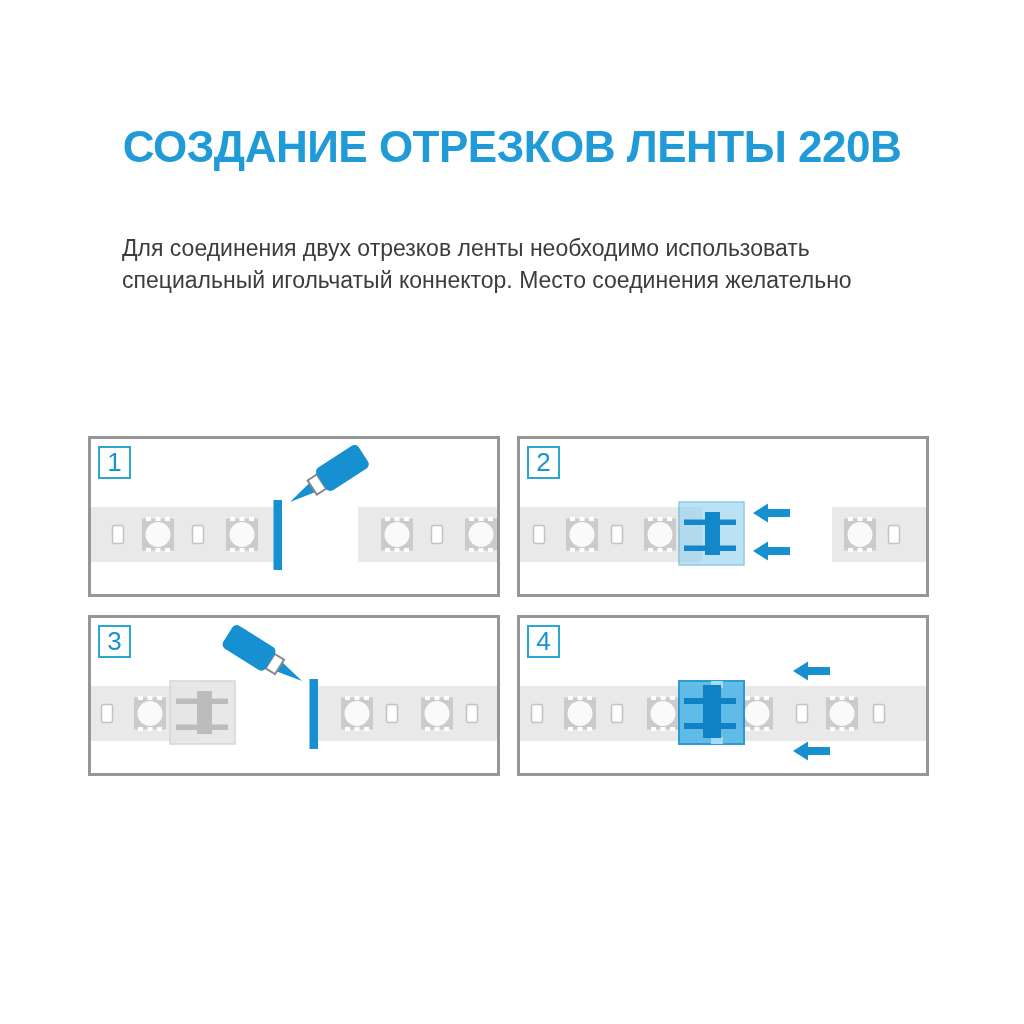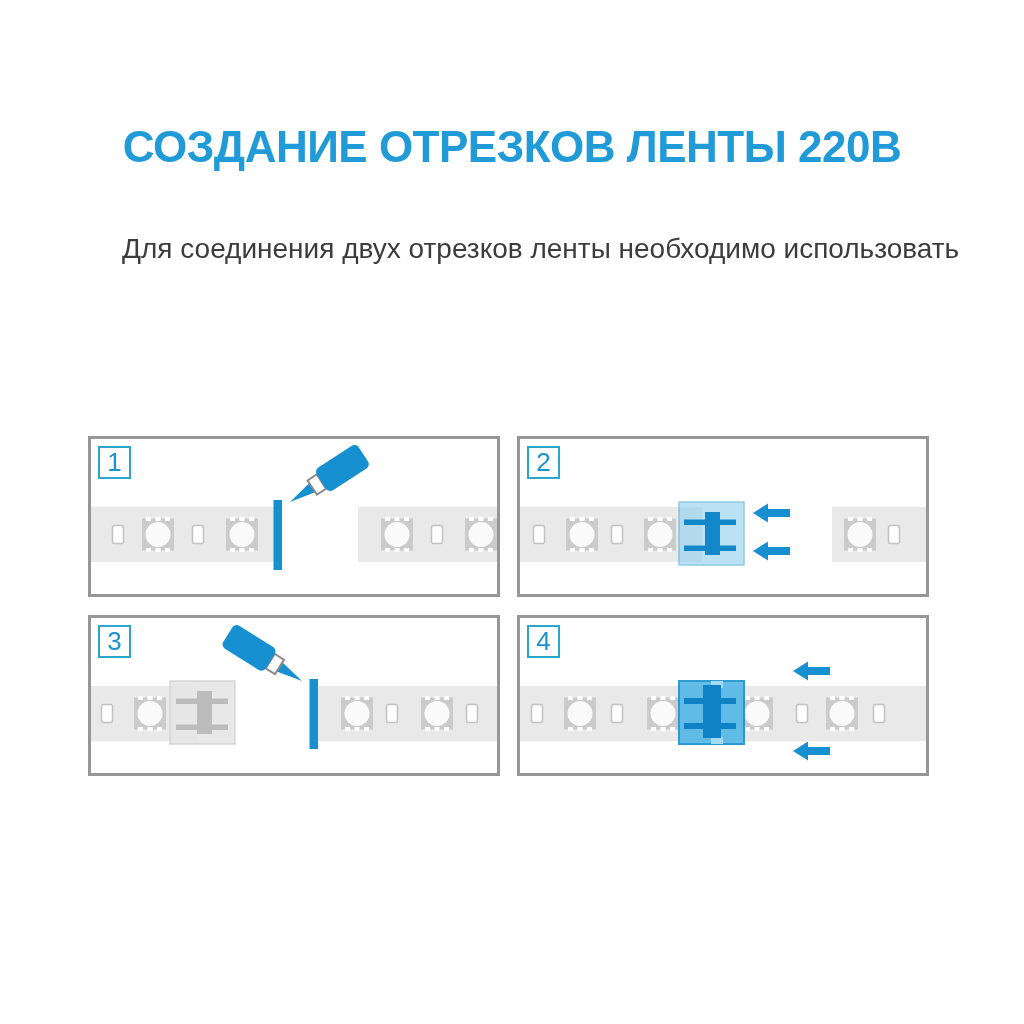--- a/index.html
+++ b/index.html
@@ -9,21 +9,21 @@
     font-family:"Liberation Sans", sans-serif;
   }
   .title {
     position:absolute; left:0; right:0; top:110px;
     text-align:center; font-size:44px; font-weight:bold;
     letter-spacing:-0.5px; color:#219bd8; margin:12px;
     white-space:nowrap;
   }
   .intro {
     position:absolute; left:122px; top:233px;
-    font-size:28px; line-height:31.5px; color:#3c3c3c;
+    font-size:23px; line-height:31.5px; color:#3c3c3c;
   }
   .intro div { white-space:nowrap; }
   .steps {
     position:absolute; left:88px; top:436px;
     display:grid; grid-template-columns:412px 412px;
     grid-template-rows:161px 161px; column-gap:17px; row-gap:18px;
   }
   .panel { position:relative; width:412px; height:161px; }
   .panel svg { position:absolute; left:0; top:0; display:block; }
   .badge {
@@ -61,20 +61,21 @@
     </g>
   </defs>
 </svg>
 
 <div>
 
   <h1 class="title">СОЗДАНИЕ ОТРЕЗКОВ ЛЕНТЫ 220В</h1>
 
   <div class="intro">
     <div>Для соединения двух отрезков ленты необходимо использовать</div>
+    <div>специальный игольчатый коннектор. Место соединения желательно</div>
   </div>
 
   <div class="steps">
 
     <div class="panel">
       <div class="badge">1</div>
       <svg width="412" height="161" viewBox="0 0 412 161">
         <rect x="1.5" y="1.5" width="409" height="158" fill="#ffffff" stroke="#969696" stroke-width="3"></rect>
         <rect x="3" y="71" width="184" height="55" fill="#e9e9e9"></rect>
         <use href="#resistor" x="30" y="98.5"></use>

